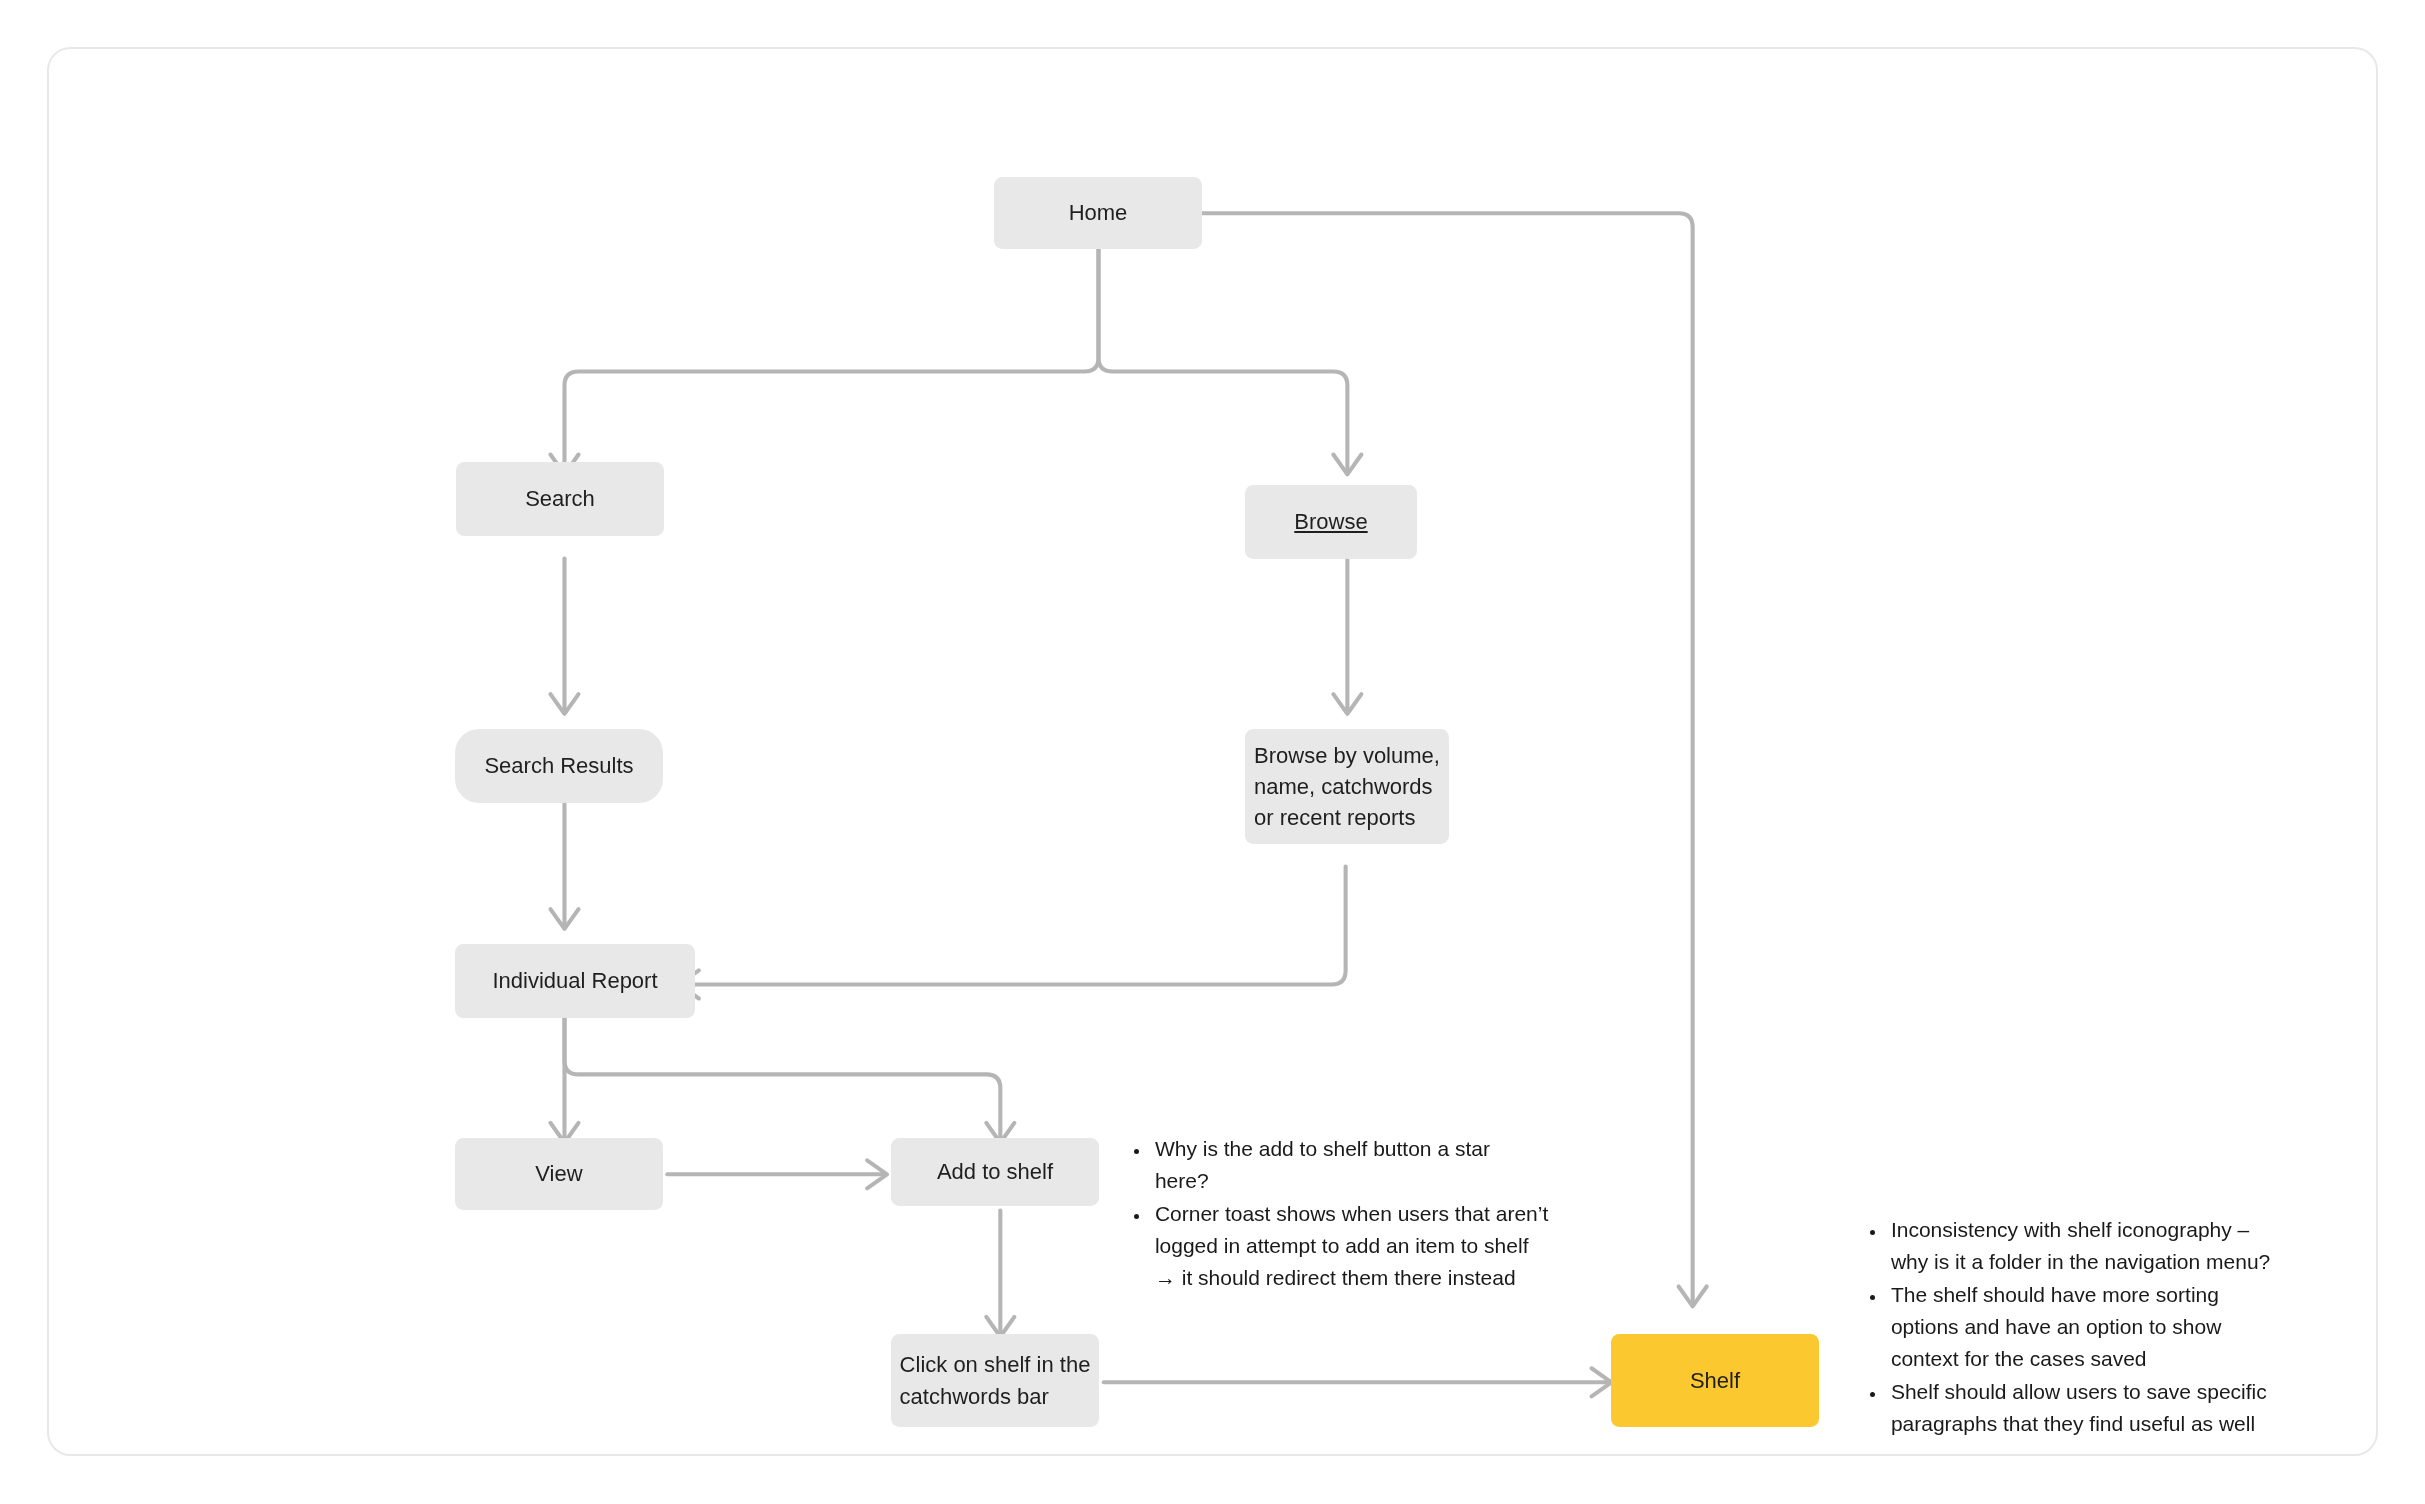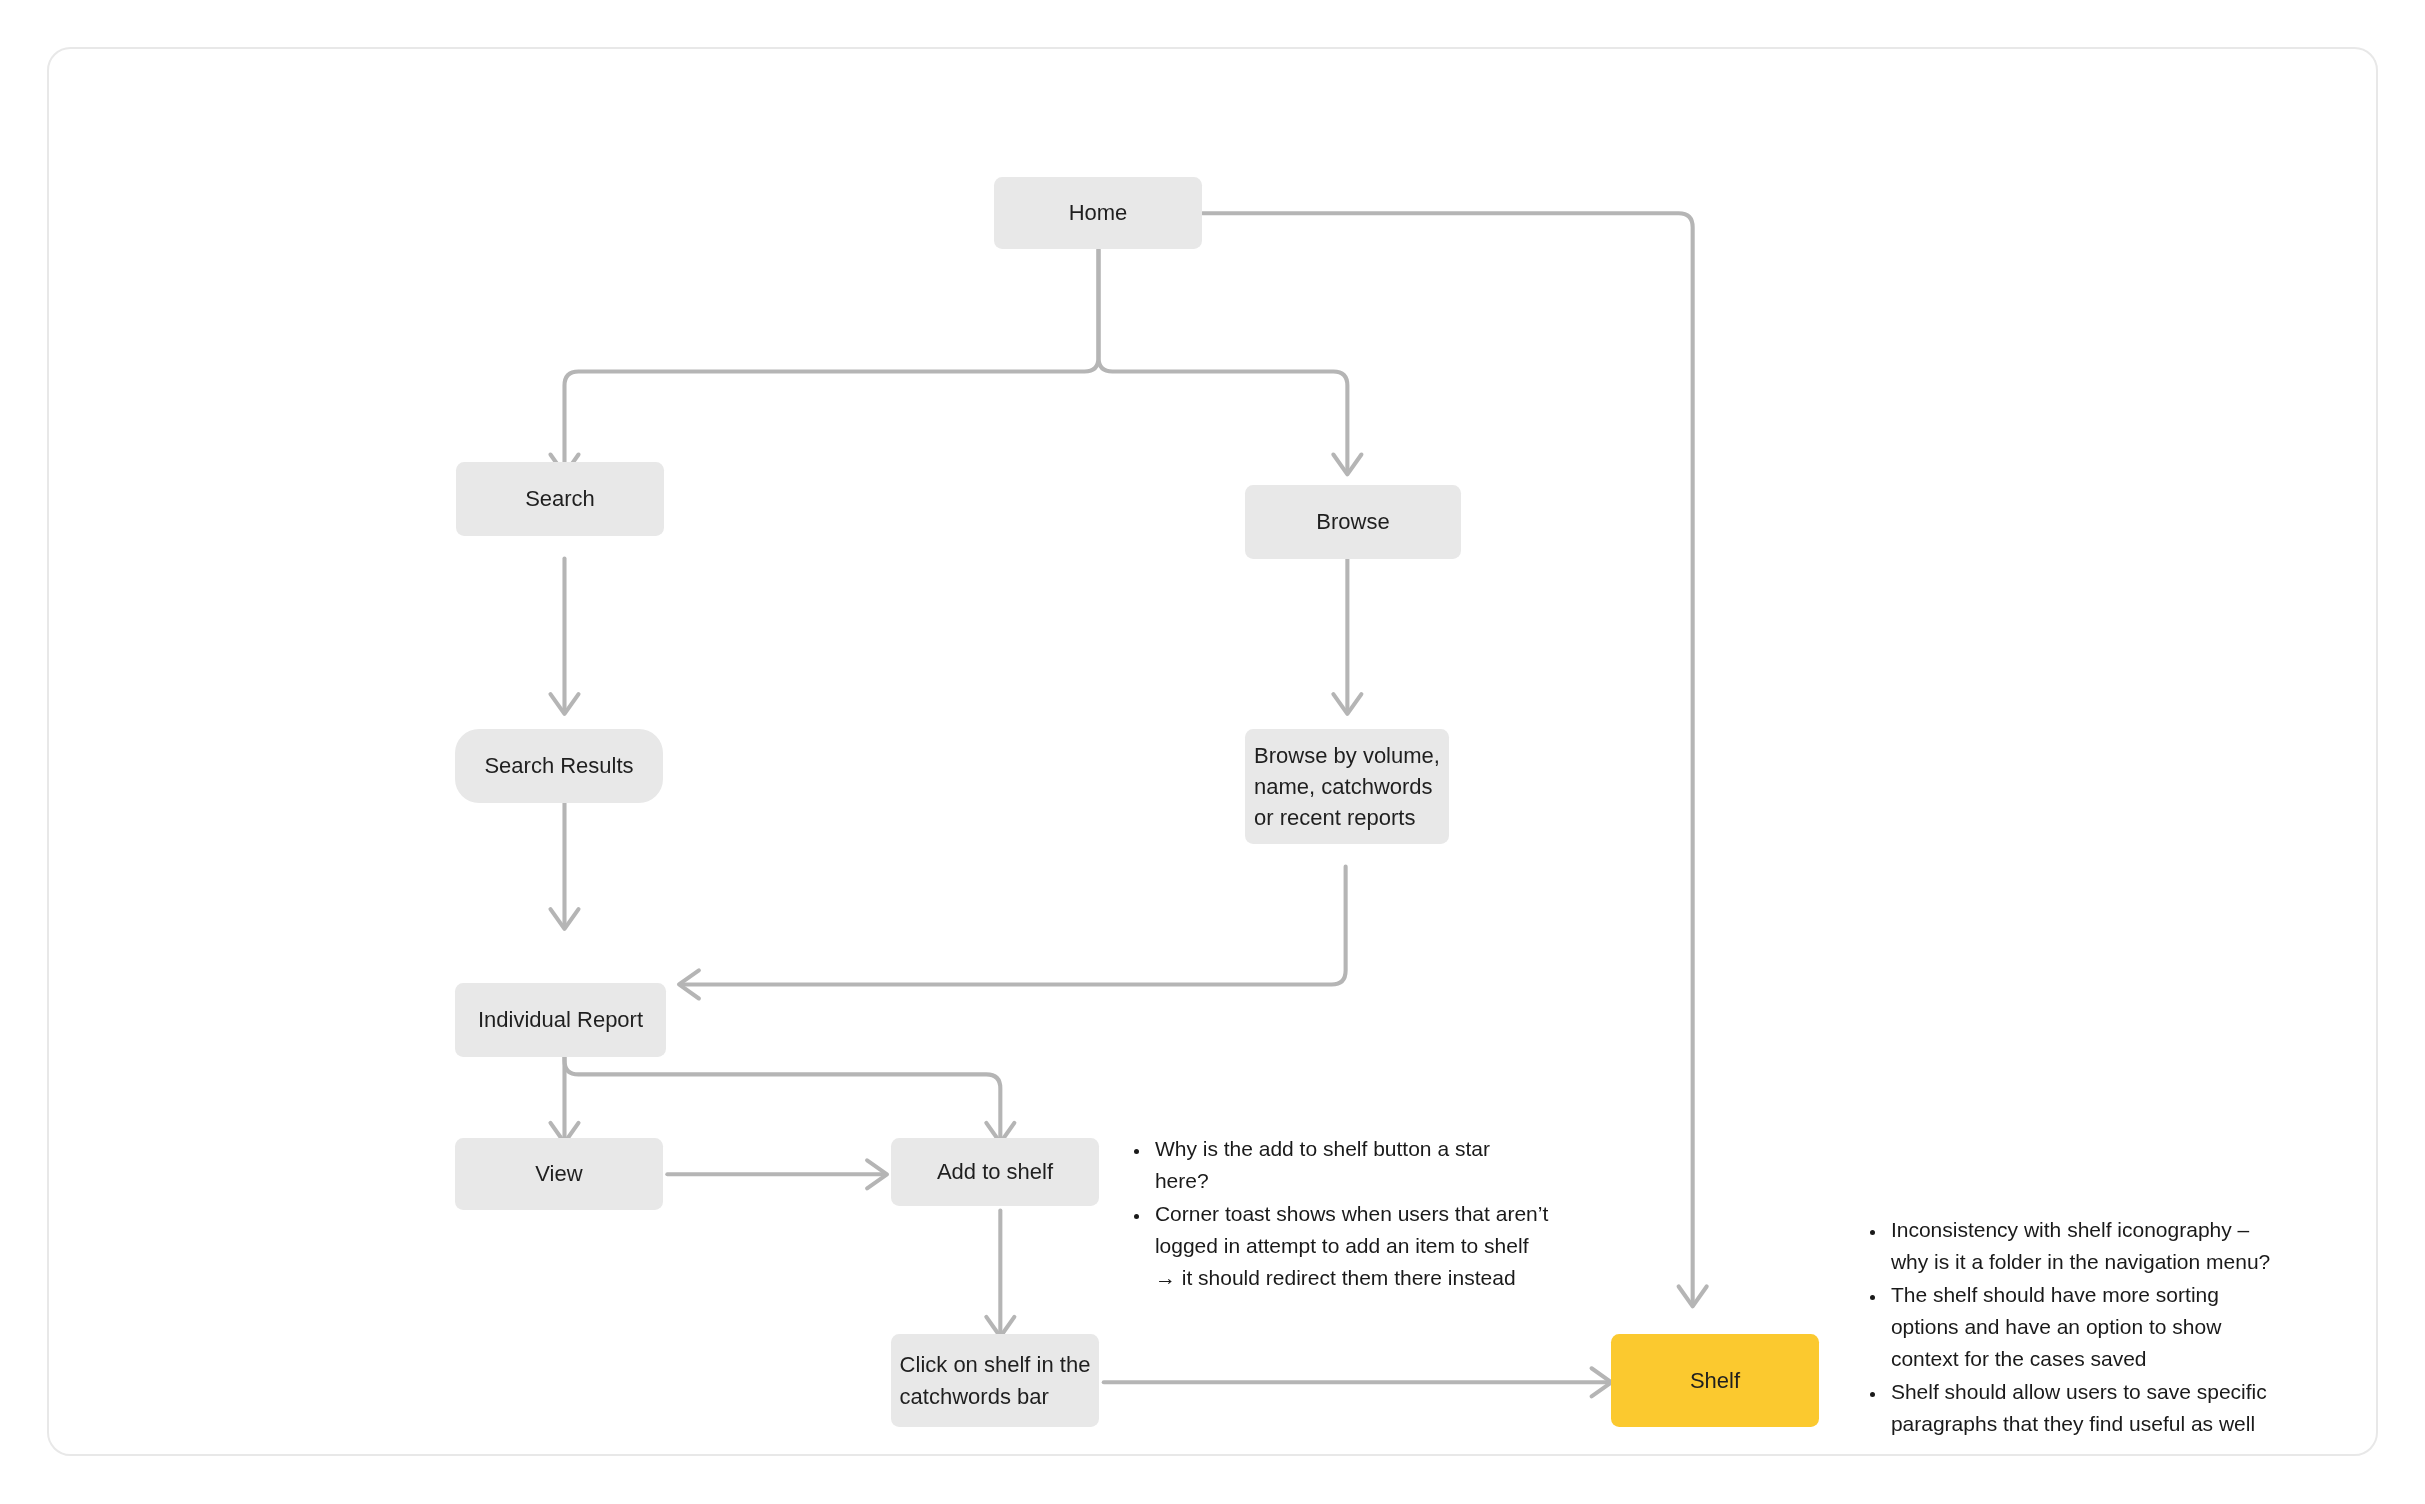--- a/index.html
+++ b/index.html
@@ -158,29 +158,29 @@
     <g>
       <path class="edge-path" d="M 1889 2366 L 2752 2366"></path>
       <path class="arrow-head" d="M 2724 2342 L 2758 2366 L 2724 2390"></path>
     </g>
   </svg>
 
   <div class="node" style="left:994px; top:177px; width:208px; height:72px;">Home</div>
 
   <div class="node" style="left:456px; top:462px; width:208px; height:74px;">Search</div>
 
-  <div class="node" style="left:1245px; top:485px; width:216px; height:74px;">Browse</div>
+  <div class="node" style="left:1245px; top:485px; width:172px; height:74px;text-decoration:underline;">Browse</div>
 
   <div class="node" style="left:455px; top:729px; width:208px; height:74px;border-radius:24px;">Search Results</div>
 
   <div class="node" style="left:1245px; top:729px; width:204px; height:115px;">Browse by volume,
 name, catchwords
 or recent reports</div>
 
-  <div class="node" style="left:455px; top:944px; width:211px; height:74px;margin-top:39px;">Individual Report</div>
+  <div class="node" style="left:455px; top:944px; width:240px; height:74px;">Individual Report</div>
 
   <div class="node" style="left:455px; top:1138px; width:208px; height:72px;">View</div>
 
   <div class="node" style="left:891px; top:1138px; width:208px; height:68px;">Add to shelf</div>
 
   <div class="node" style="left:891px; top:1334px; width:208px; height:93px;">Click on shelf in the
 catchwords bar</div>
 
   <div class="node accent" style="left:1611px; top:1334px; width:208px; height:93px;">Shelf</div>
 

